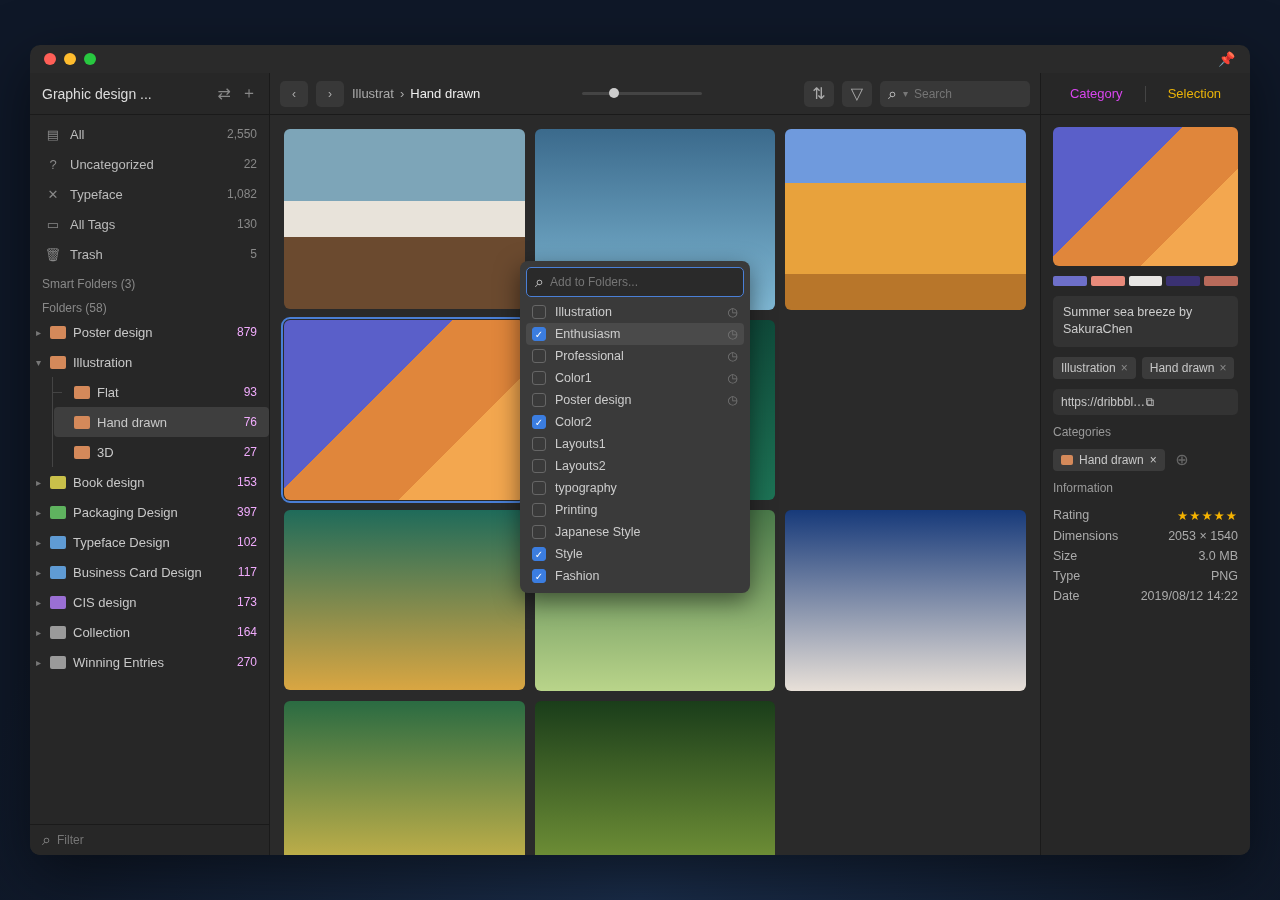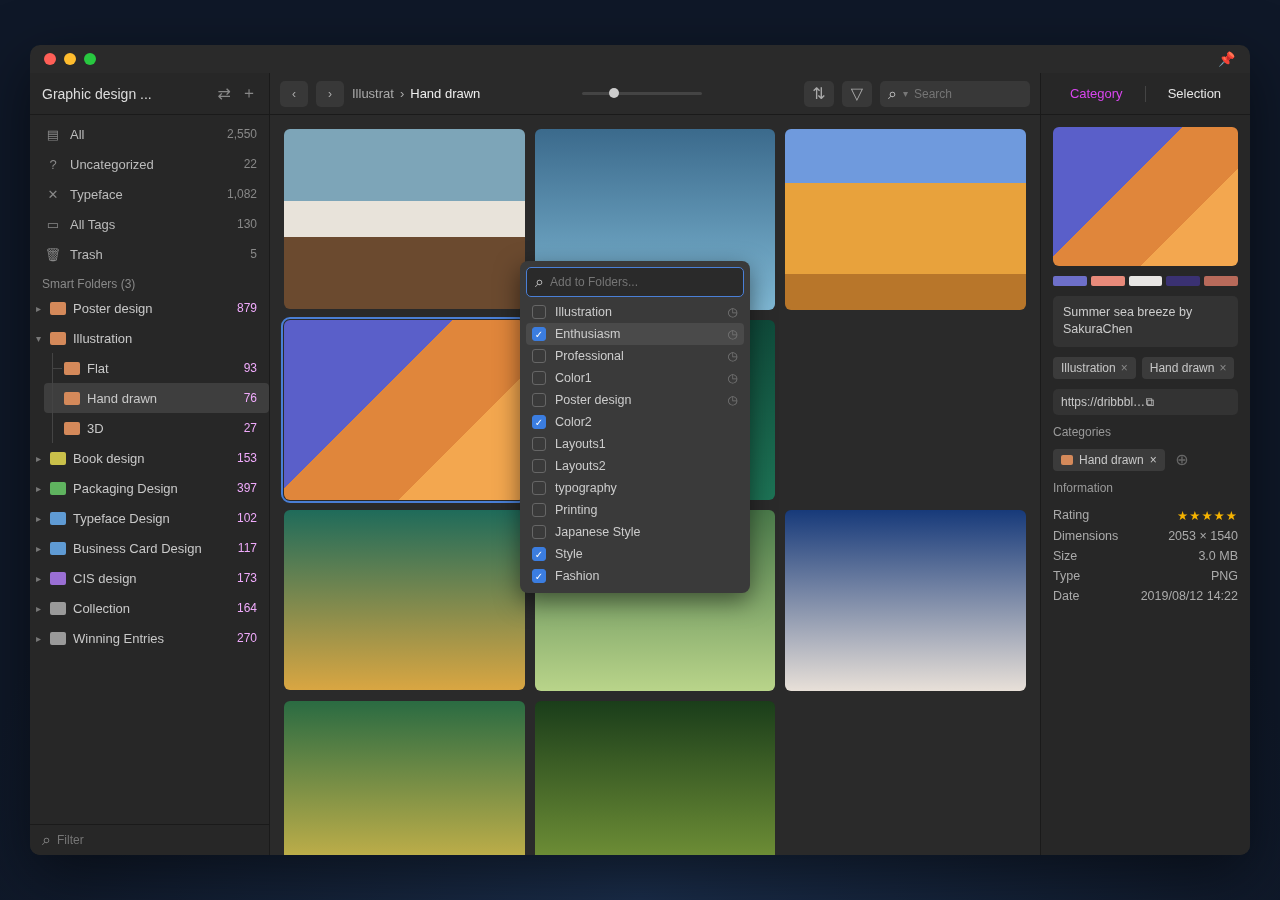--- a/index.html
+++ b/index.html
@@ -27,21 +27,21 @@
 .sb-list { flex:1; overflow:auto; padding:4px 0; }
 .sb-item { display:flex; align-items:center; padding:4px 12px 4px 14px; font-size:13px; color:#bbb; cursor:pointer; height:30px; }
 .sb-item .ico { width:18px; text-align:center; margin-right:8px; color:#888; font-size:13px; }
 .sb-item .cnt { margin-left:auto; color:#888; font-size:12px; font-variant-numeric:tabular-nums; }
 .sb-sec { padding:8px 12px 2px; font-size:12px; color:#888; }
 .folder-row { display:flex; align-items:center; padding:3px 12px 3px 6px; font-size:13px; height:30px; cursor:pointer; }
 .folder-row .arrow { width:14px; color:#777; font-size:10px; }
 .folder-row .ficon { width:16px; height:13px; border-radius:2px; margin-right:7px; display:inline-block; }
 .folder-row .cnt { margin-left:auto; color:#f0abfc; font-size:12px; }
 .folder-row.sel { background:#3e3e3e; border-radius:4px; }
-.child { padding-left:14px; position:relative; }
+.child { padding-left:24px; position:relative; }
 .child::before { content:""; position:absolute; left:22px; top:0; bottom:0; width:1px; background:#444; }
 .child .folder-row::before { content:""; position:absolute; left:22px; top:15px; width:10px; height:1px; background:#444; }
 .sb-filter { border-top:1px solid #1a1a1a; padding:6px 12px; display:flex; align-items:center; }
 .sb-filter input { background:none; border:none; color:#aaa; font-size:12px; flex:1; outline:none; }
 
 .main { flex:1; display:flex; flex-direction:column; background:#2a2a2a; min-width:0; }
 .toolbar { height:42px; display:flex; align-items:center; padding:0 10px; gap:8px; border-bottom:1px solid #1a1a1a; }
 .navbtn { width:28px; height:26px; background:#383838; border-radius:5px; display:flex; align-items:center; justify-content:center; color:#aaa; font-size:12px; cursor:pointer; }
 .crumb { font-size:13px; color:#aaa; display:flex; gap:6px; align-items:center; }
 .crumb .active{color:#eee;}
@@ -63,21 +63,21 @@
 .p-item { display:flex; align-items:center; padding:4px 6px; font-size:12.5px; color:#ccc; border-radius:4px; cursor:pointer; }
 .p-item.hl { background:#4a4a4a; }
 .p-chk { width:14px; height:14px; border:1px solid #666; border-radius:3px; margin-right:9px; display:flex; align-items:center; justify-content:center; font-size:10px; color:#fff; }
 .p-chk.on { background:#3b7de0; border-color:#3b7de0; }
 .p-clock { margin-left:auto; color:#777; font-size:12px; }
 
 .inspector { width:210px; background:#272727; border-left:1px solid #1a1a1a; display:flex; flex-direction:column; overflow:auto; }
 .insp-tabs { height:42px; display:flex; align-items:center; justify-content:center; gap:22px; border-bottom:1px solid #1a1a1a; font-size:13px; }
 .insp-tabs span{cursor:pointer; color:#d946ef;}
 .insp-tabs .divider{width:1px;height:16px;background:#444;}
-.insp-tabs .act{color:#e5e5e5;}
+.insp-tabs .act{color:#eab308;}
 .insp-body { padding:12px; display:flex; flex-direction:column; gap:10px; }
 .preview { width:100%; aspect-ratio:4/3; border-radius:6px; }
 .swatches { display:flex; gap:4px; }
 .sw { flex:1; height:10px; border-radius:2px; }
 .field { background:#333; border-radius:5px; padding:8px 10px; font-size:12.5px; color:#ccc; line-height:1.4; }
 .tags { display:flex; flex-wrap:wrap; gap:6px; }
 .tag { background:#3b3b3b; border-radius:4px; padding:4px 8px; font-size:12px; display:flex; align-items:center; gap:5px; }
 .tag .x{color:#888;cursor:pointer;}
 .url { display:flex; align-items:center; background:#333; border-radius:5px; padding:6px 8px; font-size:12px; }
 .url span{flex:1; overflow:hidden; text-overflow:ellipsis; white-space:nowrap;}
@@ -135,20 +135,21 @@
      <span class="ico">▭</span>
      <span>All Tags</span>
      <span class="cnt">130</span>
           </div>
           <div class="sb-item">
      <span class="ico">🗑</span>
      <span>Trash</span>
      <span class="cnt">5</span>
           </div>
           <div class="sb-sec">Smart Folders (3)</div>
+          <div class="sb-sec">Folders (58)</div>
           <div class="folder-row">
      <span class="arrow">▸</span>
      <span class="ficon" style="background:#d4895a"></span>
      <span>Poster design</span>
      <span class="cnt">879</span>
           </div>
           <div class="folder-row">
      <span class="arrow">▾</span>
      <span class="ficon" style="background:#d4895a"></span>
      <span>Illustration</span>

